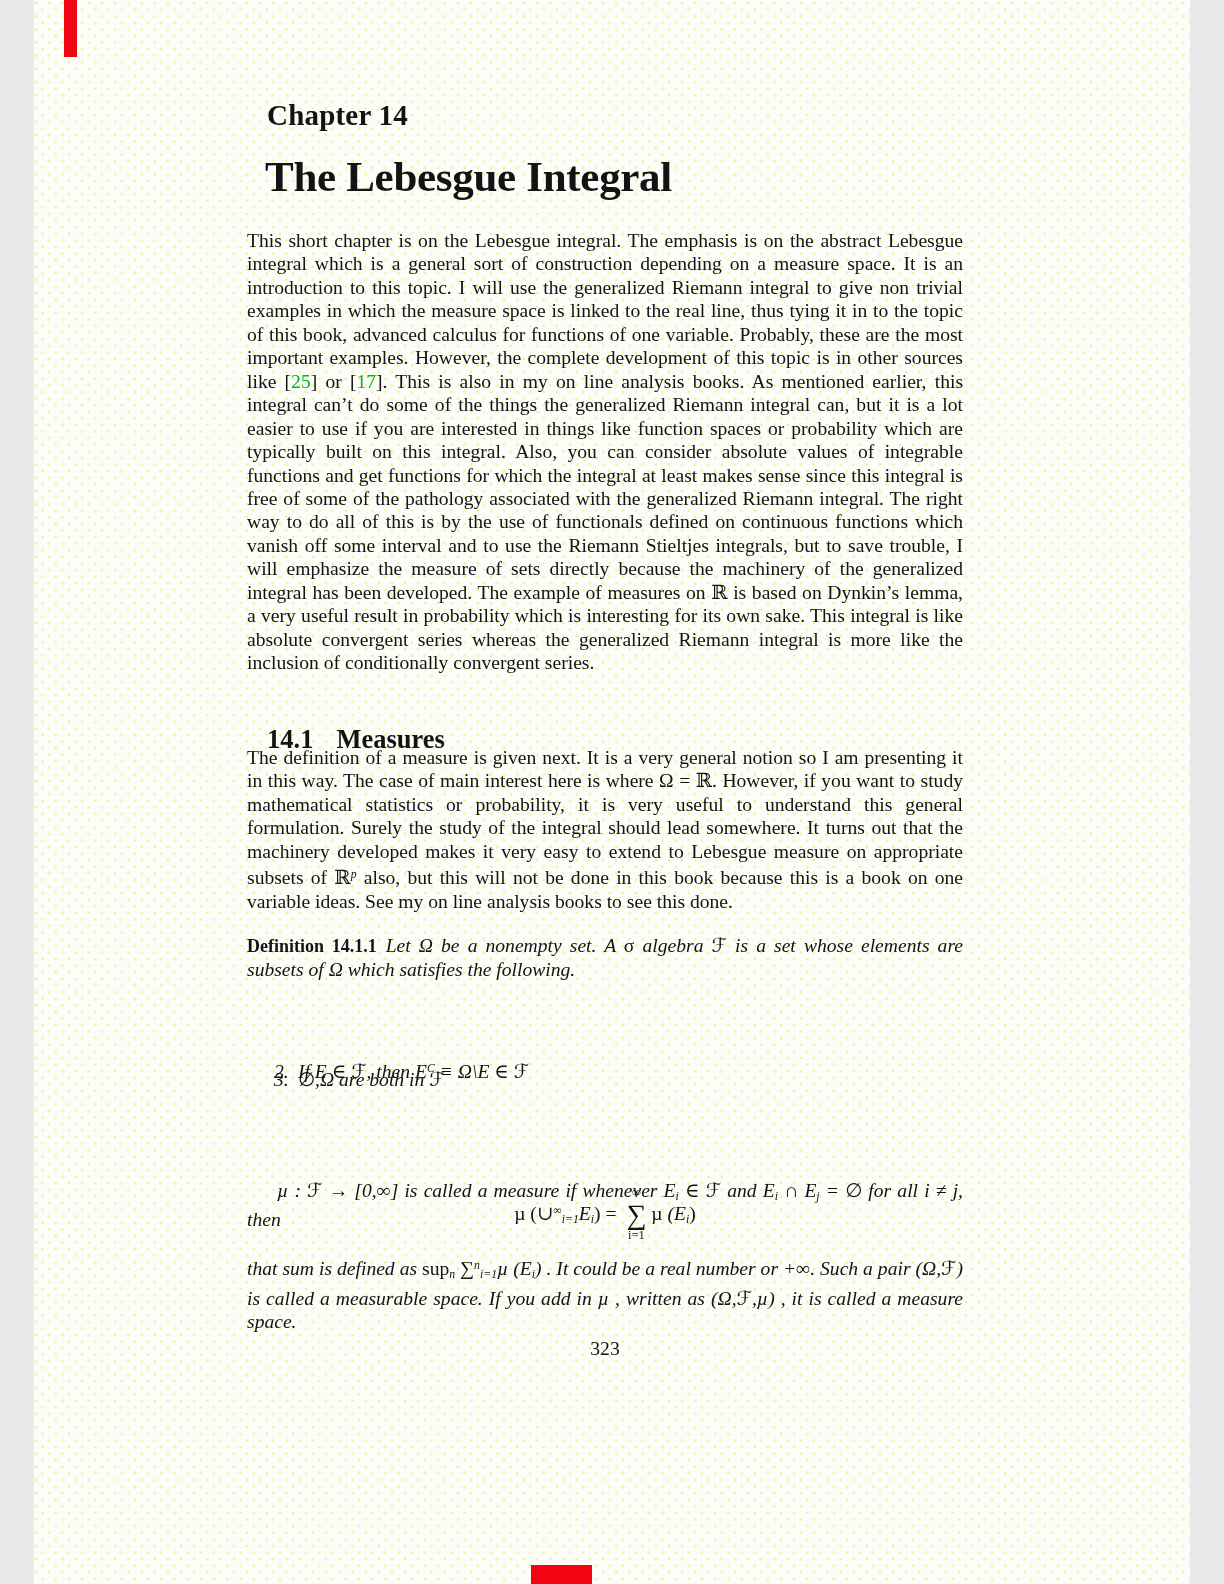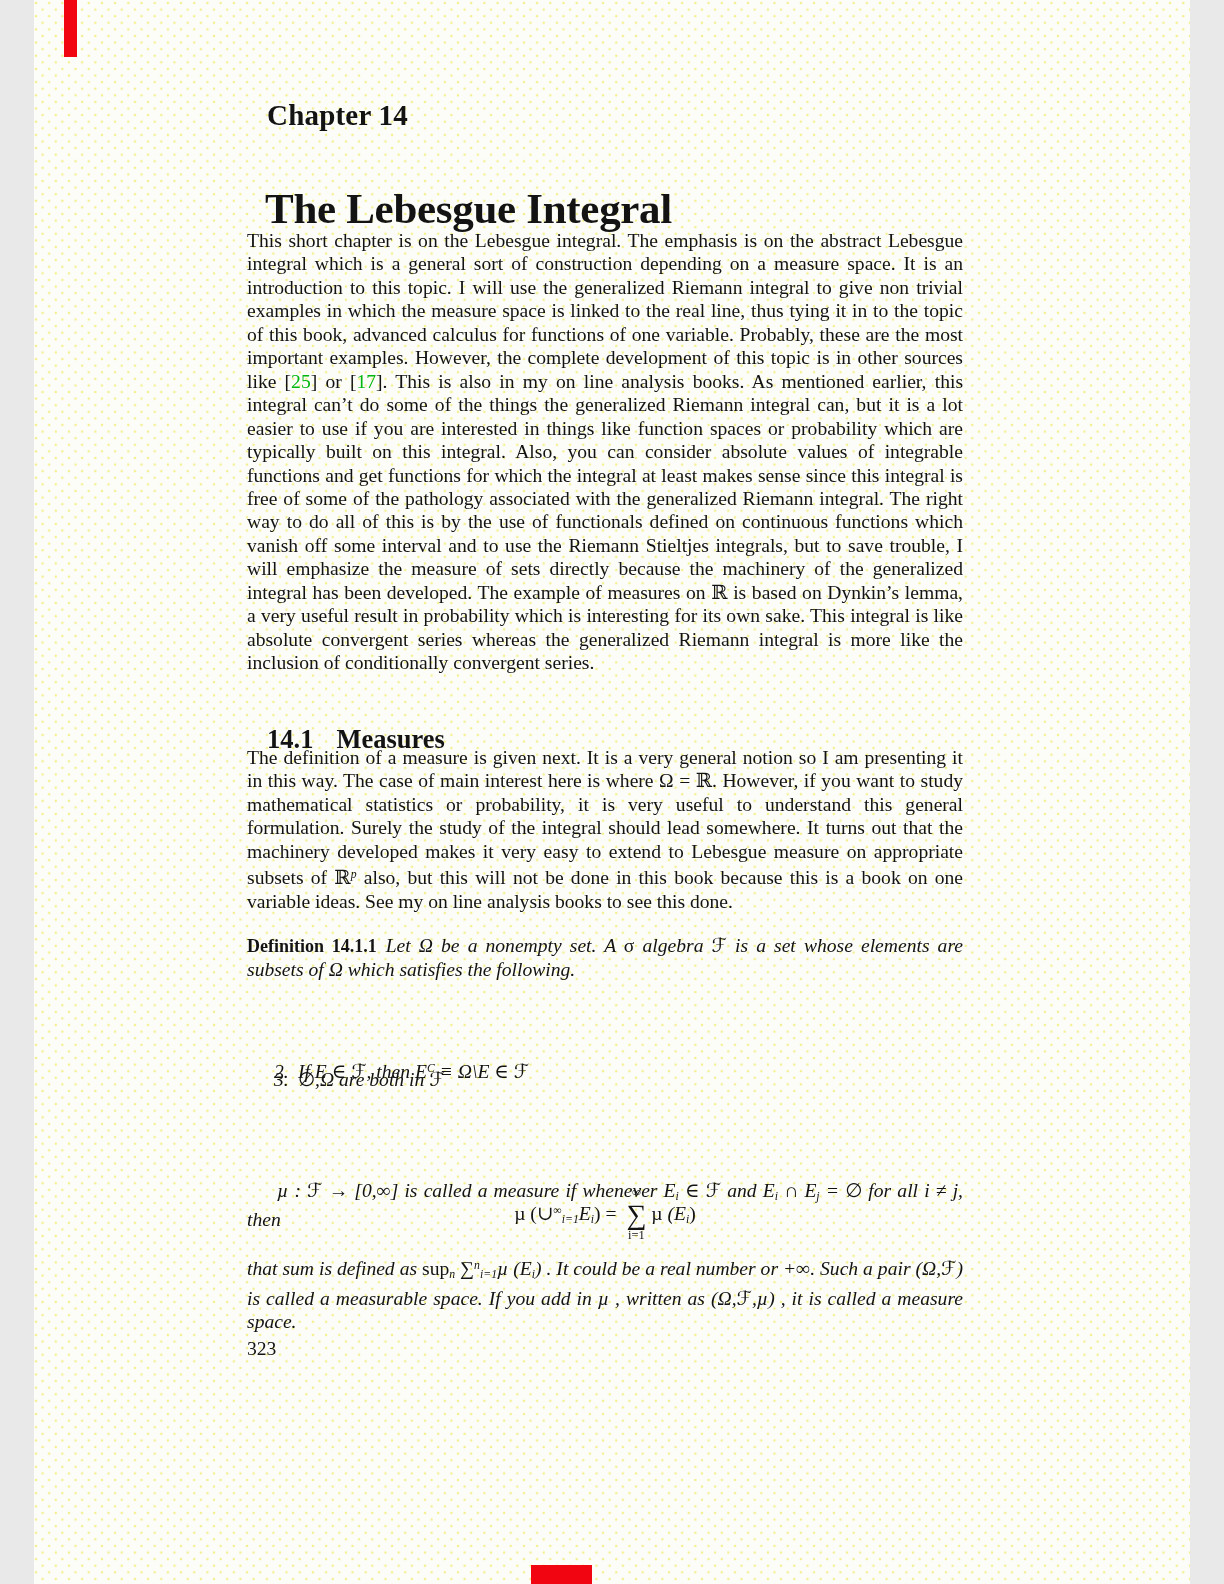--- a/index.html
+++ b/index.html
@@ -12,21 +12,21 @@
     background-image:
       radial-gradient(circle,#f4f08e 1px, rgba(255,255,255,0) 1.6px),
       radial-gradient(circle,#f4f08e 1px, rgba(255,255,255,0) 1.6px);
     background-size:13.2px 13.2px;
     background-position:2px 3px, 8.6px 9.6px;
     font-family:"Liberation Serif","DejaVu Serif","DejaVu Sans",serif;
     color:#131313;
   }
   .abs{position:absolute;}
   .chapter-label{left:233px;top:99px;font-size:29px;font-weight:bold;letter-spacing:.2px;}
-  .chapter-title{left:231px;top:152px;font-size:43px;font-weight:bold;letter-spacing:-.3px;margin-top:32px;}
+  .chapter-title{left:231px;top:152px;font-size:43px;font-weight:bold;letter-spacing:-.3px;}
   .body-text{
     width:716px;left:213px;
     font-size:19.6px;line-height:23.45px;
     text-align:justify;hyphens:auto;
   }
   .intro-para{top:229px;}
   .section-heading{left:233px;top:724px;font-size:26.5px;font-weight:bold;}
   .section-heading .sec-num{margin-right:23px;}
   .section-para{top:746px;}
   .definition-para{top:934px;font-style:italic;}
@@ -39,21 +39,21 @@
     left:213px;top:1186px;width:716px;
     display:flex;justify-content:center;align-items:center;
     font-size:19.6px;font-style:italic;
   }
   .eq-side{white-space:pre;}
   .sigma{display:inline-flex;flex-direction:column;align-items:center;line-height:1;
          margin:0 5px;font-style:normal;}
   .sigma .lim{font-size:12.5px;line-height:1.1;}
   .sigma .sym{font-size:28px;line-height:1.05;}
   .closing-para{top:1254px;font-style:italic;}
-  .page-number{left:213px;top:1338px;width:716px;text-align:left;font-size:19.6px;}
+  .page-number{left:213px;top:1338px;width:716px;text-align:center;font-size:19.6px;}
   .sup{font-size:0.6em;vertical-align:0.55em;}
   .sub{font-size:0.6em;vertical-align:-0.25em;}
   .rm{font-style:normal;}
   .it{font-style:italic;}
   .g{color:#00b80d;}
   .red-mark{position:absolute;background:#f00511;}
   .red-top-left{left:30px;top:0;width:13px;height:57px;}
   .red-bottom{left:497px;top:1565px;width:61px;height:19px;}
 </style>
 </head>

